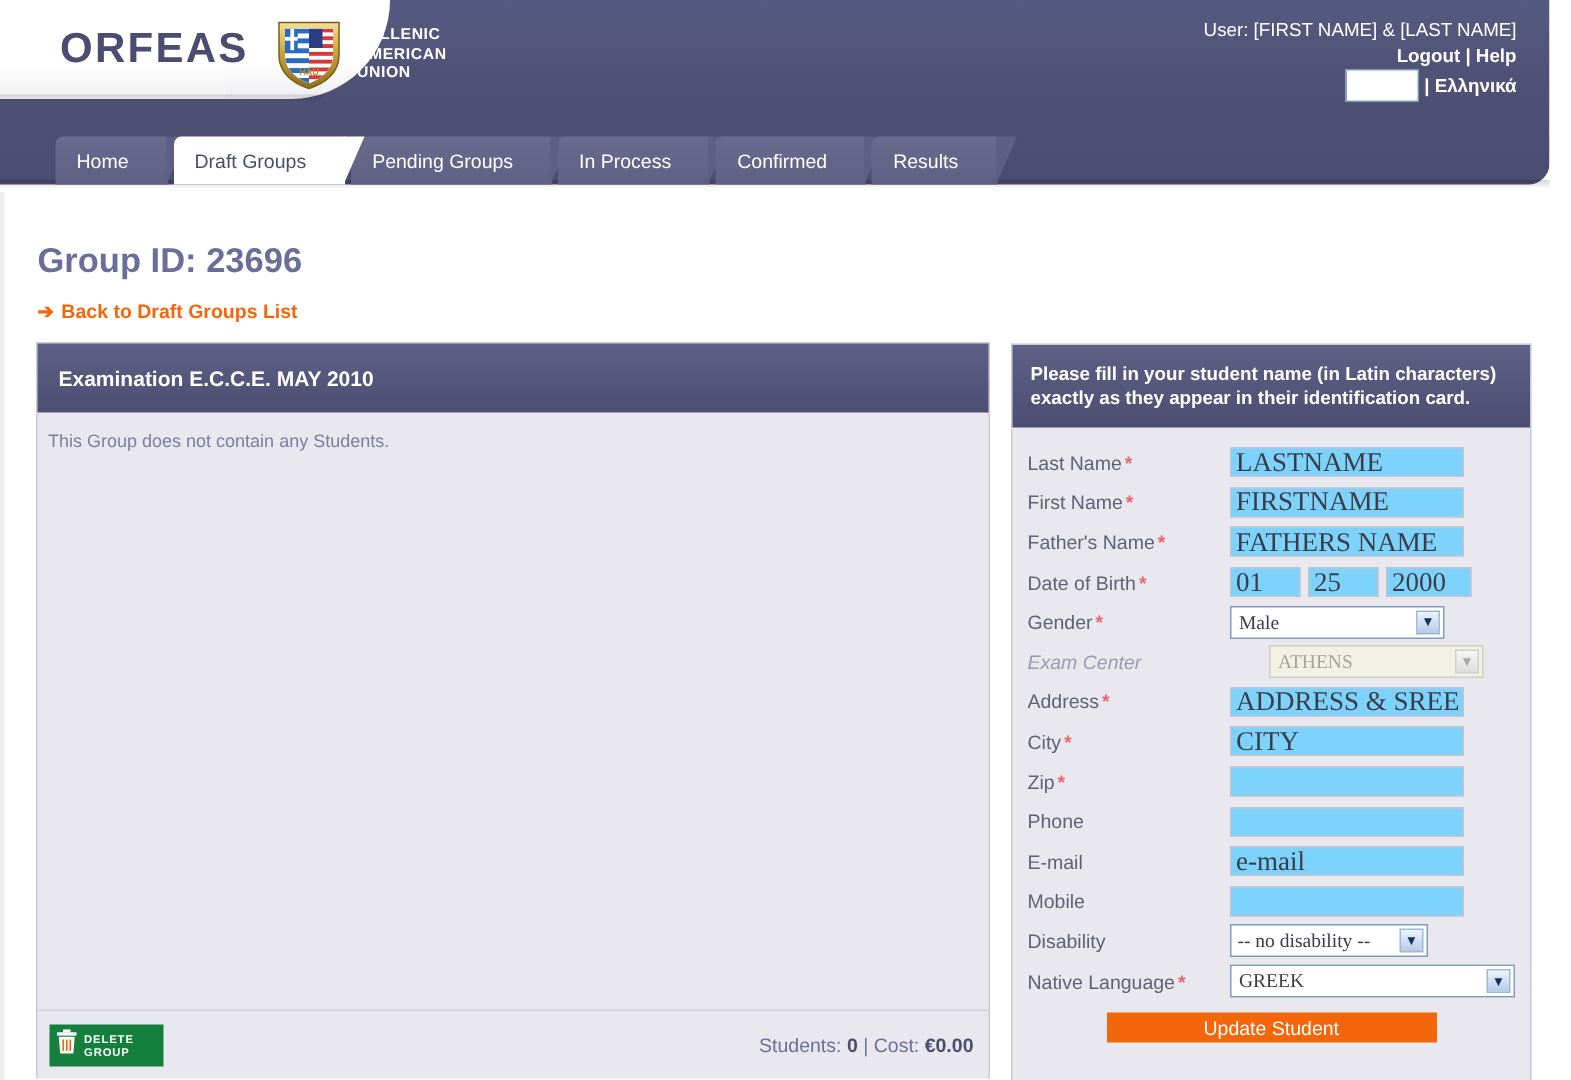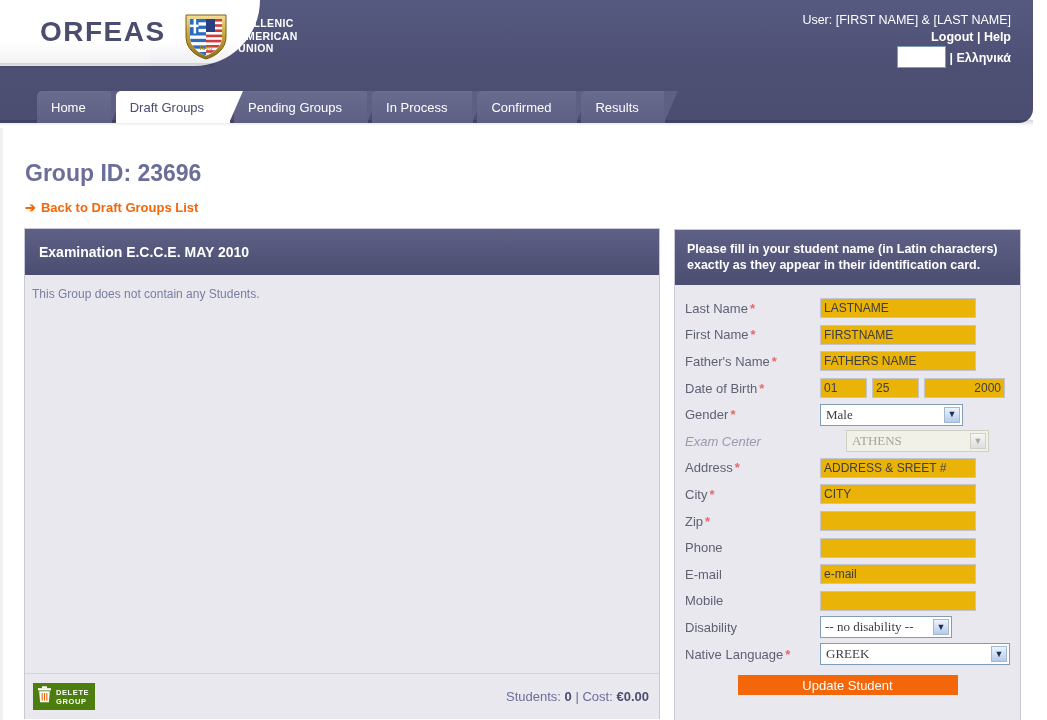--- a/index.html
+++ b/index.html
@@ -143,23 +143,23 @@
   }
   #left-panel-foot {
     position: absolute; left: 0; bottom: 0;
     width: 634px; height: 46px;
     border-top: 1px solid #d2d2dd;
     display: flex; align-items: center;
     justify-content: space-between;
     padding: 0 10px 0 8px;
   }
   #delete-group-btn {
-    background: #4d7c0f;
+    background: #15803d;
     display: flex; align-items: center; gap: 4px;
-    padding: 3px 6px 3px 4px;
+    padding: 3px 20px 3px 4px;
     cursor: pointer;
   }
   #delete-group-btn .label {
     color: #ffffff; font-size: 7.5px; font-weight: bold;
     line-height: 9px; letter-spacing: 0.6px;
   }
   #students-cost { color: #6b6e99; font-size: 13px; }
   #students-cost b { color: #4a4c70; }
 
   
@@ -186,30 +186,30 @@
   }
   .form-label {
     width: 135px; flex: 0 0 135px;
     color: #5f6275; font-size: 13px;
   }
   .form-label.dim { color: #9a9bb0; font-style: italic; }
   .req { color: #e8676a; font-weight: bold; margin-left: 2px; }
   .txt {
     height: 20px;
     border: 1px solid #c3c3d0;
-    background: #eab308;
+    background: #7dd3fc;
     color: #3c3c46;
-    font-size: 12px;
-    font-family: Liberation Sans, sans-serif;
+    font-size: 18px;
+    font-family: Liberation Serif, serif;
     padding: 0 3px;
     outline: none;
   }
   .txt.wide { width: 156px; }
   .txt.dob { width: 47px; margin-right: 5px; }
-  .txt.dob.year { width: 81px; margin-right: 0; text-align: right; }
+  .txt.dob.year { width: 57px; margin-right: 0; }
   .sel {
     position: relative;
     height: 22px;
     border: 1px solid #7f9db9;
     background: #ffffff;
     display: inline-flex; align-items: center;
     font-size: 13px; color: #3c3c46;
     padding-left: 5px;
     cursor: pointer;
     user-select: none;

